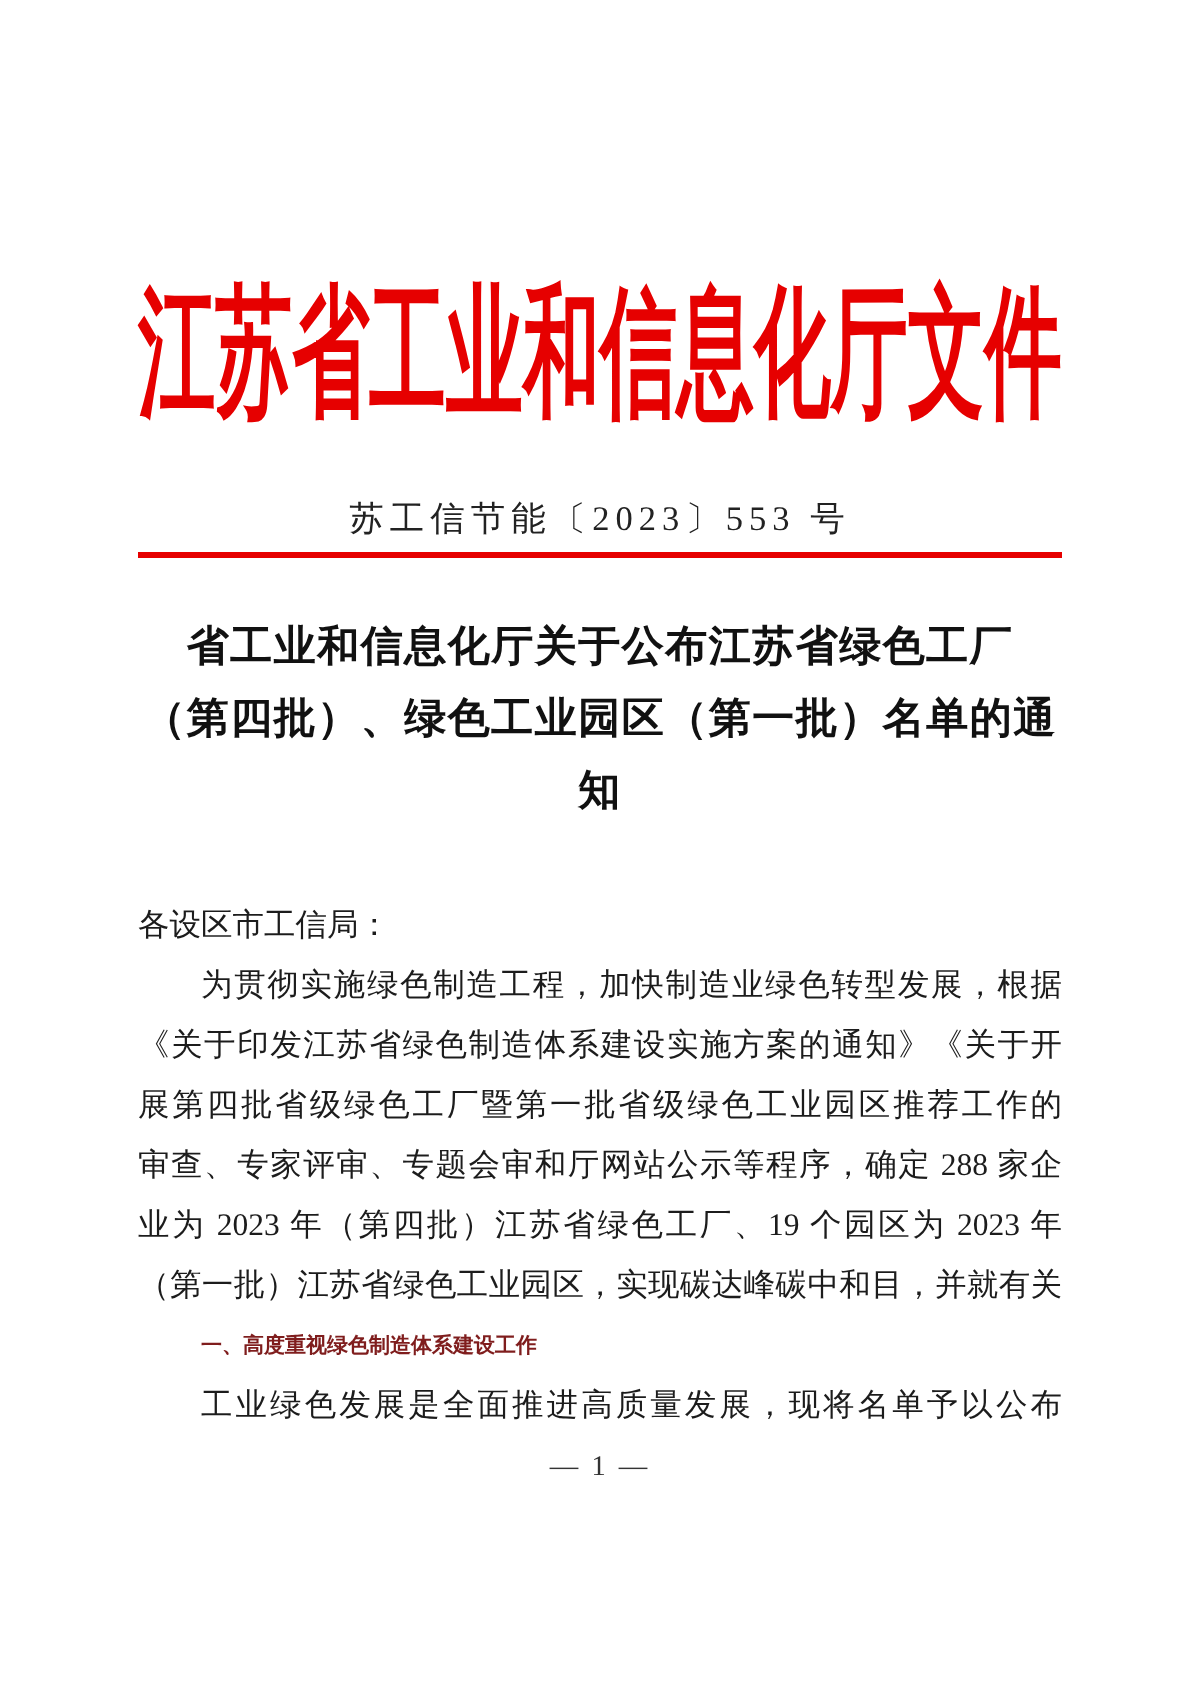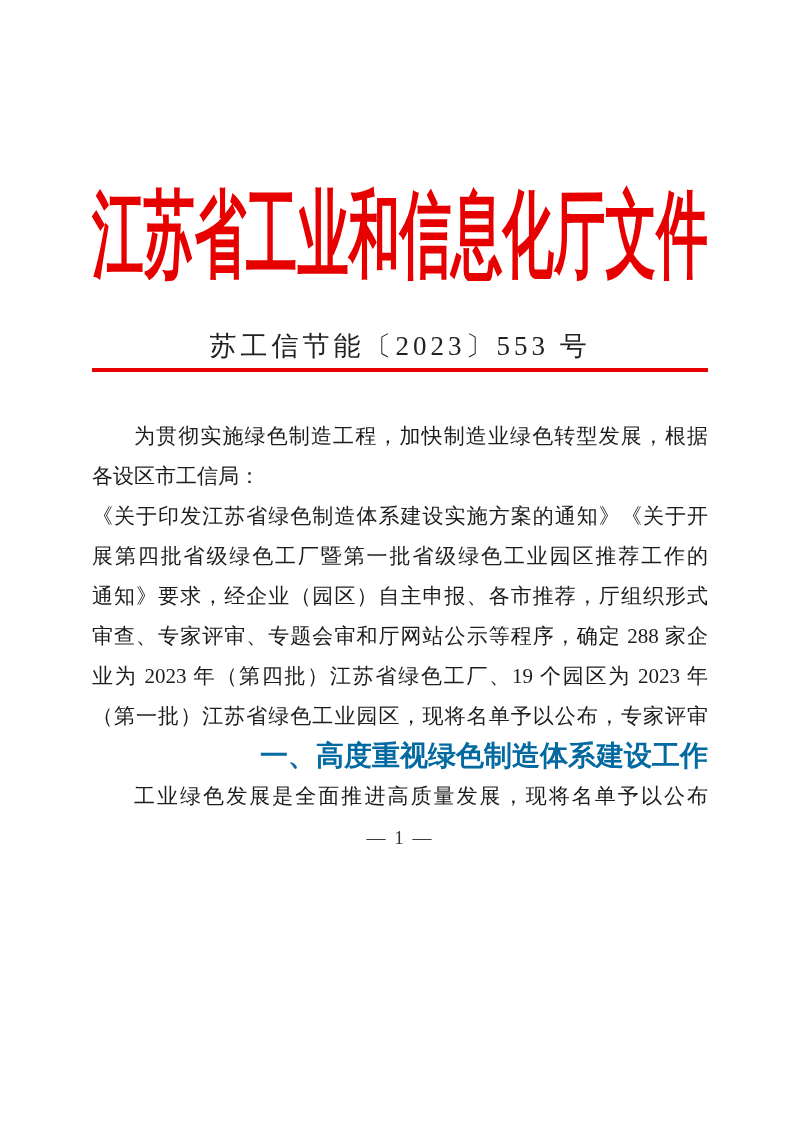--- a/index.html
+++ b/index.html
@@ -26,21 +26,21 @@
     font-weight: bold;
     color: var(--red);
     white-space: nowrap;
     line-height: 1;
     transform: scaleX(0.54);
     transform-origin: center center;
   }
   .doc-number {
     margin-top: 48px;
     text-align: center;
-    font-size: 27px;
+    font-size: 23px;
     line-height: 26px;
     letter-spacing: 4px;
     color: #222222;
   }
   .red-rule {
     margin-top: 9px;
     height: 4px;
     background: var(--red);
   }
   .doc-title {
@@ -57,23 +57,22 @@
     font-size: 21px;
     line-height: 40px;
     color: var(--ink);
   }
   .line { text-align: left; }
   .line.just { text-align: justify; text-align-last: justify; }
   .indent { padding-left: 42px; }
   .heading {
     font-family: "Liberation Sans", "DejaVu Sans", sans-serif;
     font-weight: bold;
-    font-size: 28px;
-    color: #0369a1;
-    text-align: right;
+    font-size: 14px;
+    color: #7f1d1d;
   }
   .page-number {
     margin-top: 10px;
     text-align: center;
     font-size: 19px;
     line-height: 24px;
     color: #333333;
     letter-spacing: 2px;
   }
 </style>
@@ -83,31 +82,34 @@
 <div class="page">
 
   <h1 class="banner">
     <span class="banner-text">江苏省工业和信息化厅文件</span>
   </h1>
 
   <div class="doc-number">苏工信节能〔2023〕553 号</div>
 
   <div class="red-rule"></div>
 
+  <div class="doc-title">
+    <div>省工业和信息化厅关于公布江苏省绿色工厂</div>
+    <div>（第四批）、绿色工业园区（第一批）名单的通知</div>
+  </div>
 
   <div class="body-block">
+    <div class="line">各设区市工信局：</div>
+
     <div class="line indent just">为贯彻实施绿色制造工程，加快制造业绿色转型发展，根据</div>
-
-    <div class="line">各设区市工信局：</div>
     <div class="line just">《关于印发江苏省绿色制造体系建设实施方案的通知》《关于开</div>
     <div class="line just">展第四批省级绿色工厂暨第一批省级绿色工业园区推荐工作的</div>
-    <div class="line just">通知》要求，经企业（园区）自主申报、各市推荐，厅组织形式</div>
     <div class="line just">审查、专家评审、专题会审和厅网站公示等程序，确定 288 家企</div>
     <div class="line just">业为 2023 年（第四批）江苏省绿色工厂、19 个园区为 2023 年</div>
-    <div class="line just">（第一批）江苏省绿色工业园区，现将名单予以公布，专家评审</div>
+    <div class="line just">（第一批）江苏省绿色工业园区，实现碳达峰碳中和目，并就有关</div>
 
     <div class="line heading indent">一、高度重视绿色制造体系建设工作</div>
 
     <div class="line indent just">工业绿色发展是全面推进高质量发展，现将名单予以公布</div>
   </div>
 
   <div class="page-number">— 1 —</div>
 
 </div>
 

